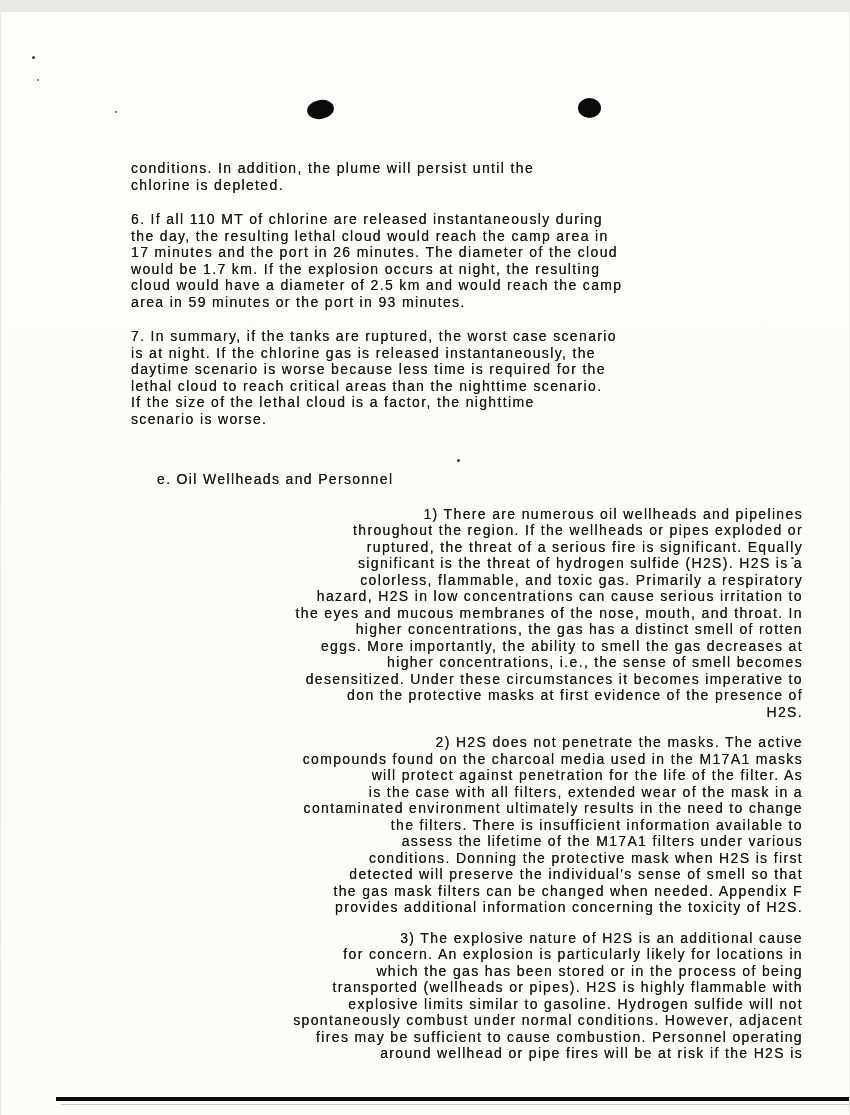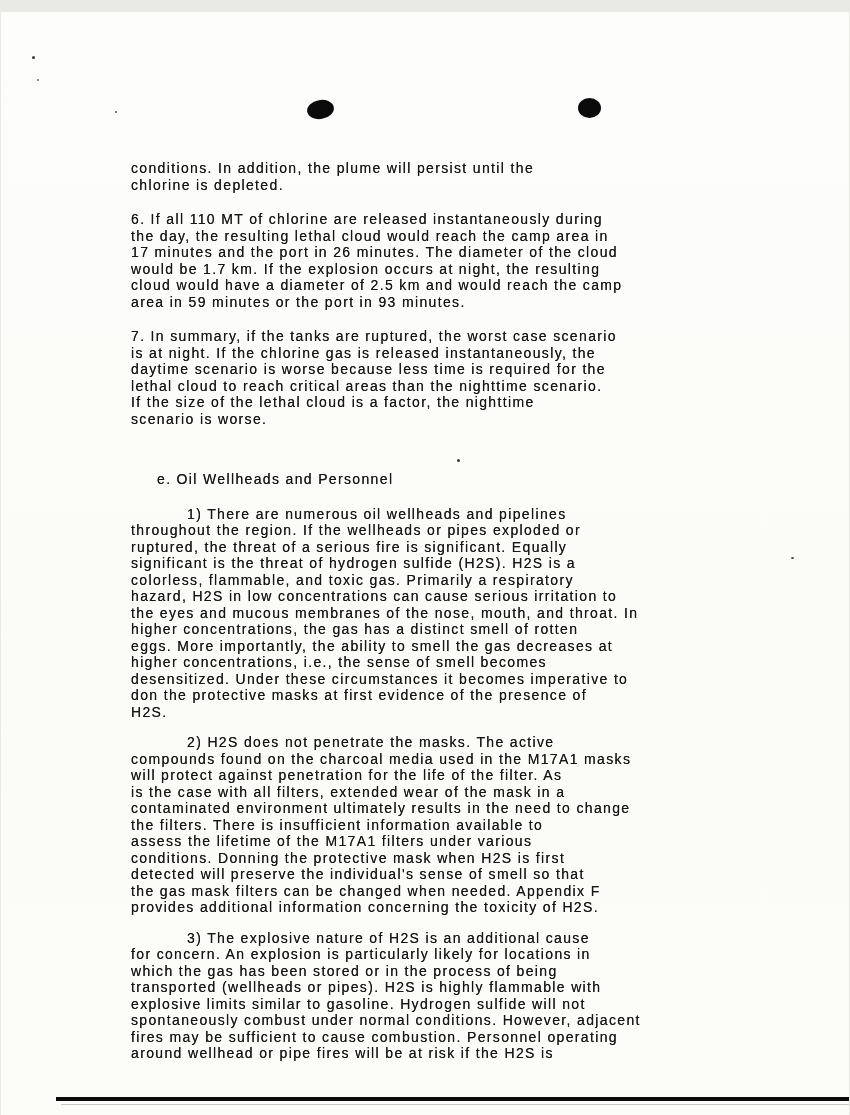--- a/index.html
+++ b/index.html
@@ -27,21 +27,21 @@
   }
   .para{
     margin:0;
     white-space:pre-line;
     text-shadow:0 0 0.6px rgba(10,10,10,0.75);
   }
   .mt-18{margin-top:18px;}
   .mt-14{margin-top:14px;}
   .mt-44{margin-top:44px;}
   .heading{margin-left:26px;}
-  .sub{text-indent:56px;}
+  .sub{text-indent:56px;text-align:right;}
   .punch{
     position:absolute;
     background:#0b0b0b;
     border-radius:50%;
   }
   .punch-left{left:306px;top:88px;width:27px;height:19px;transform:rotate(-10deg);}
   .punch-right{left:577px;top:86px;width:23px;height:20px;}
   .bottom-rule{
     position:absolute;
     left:55px;right:0;top:1085px;height:4px;

